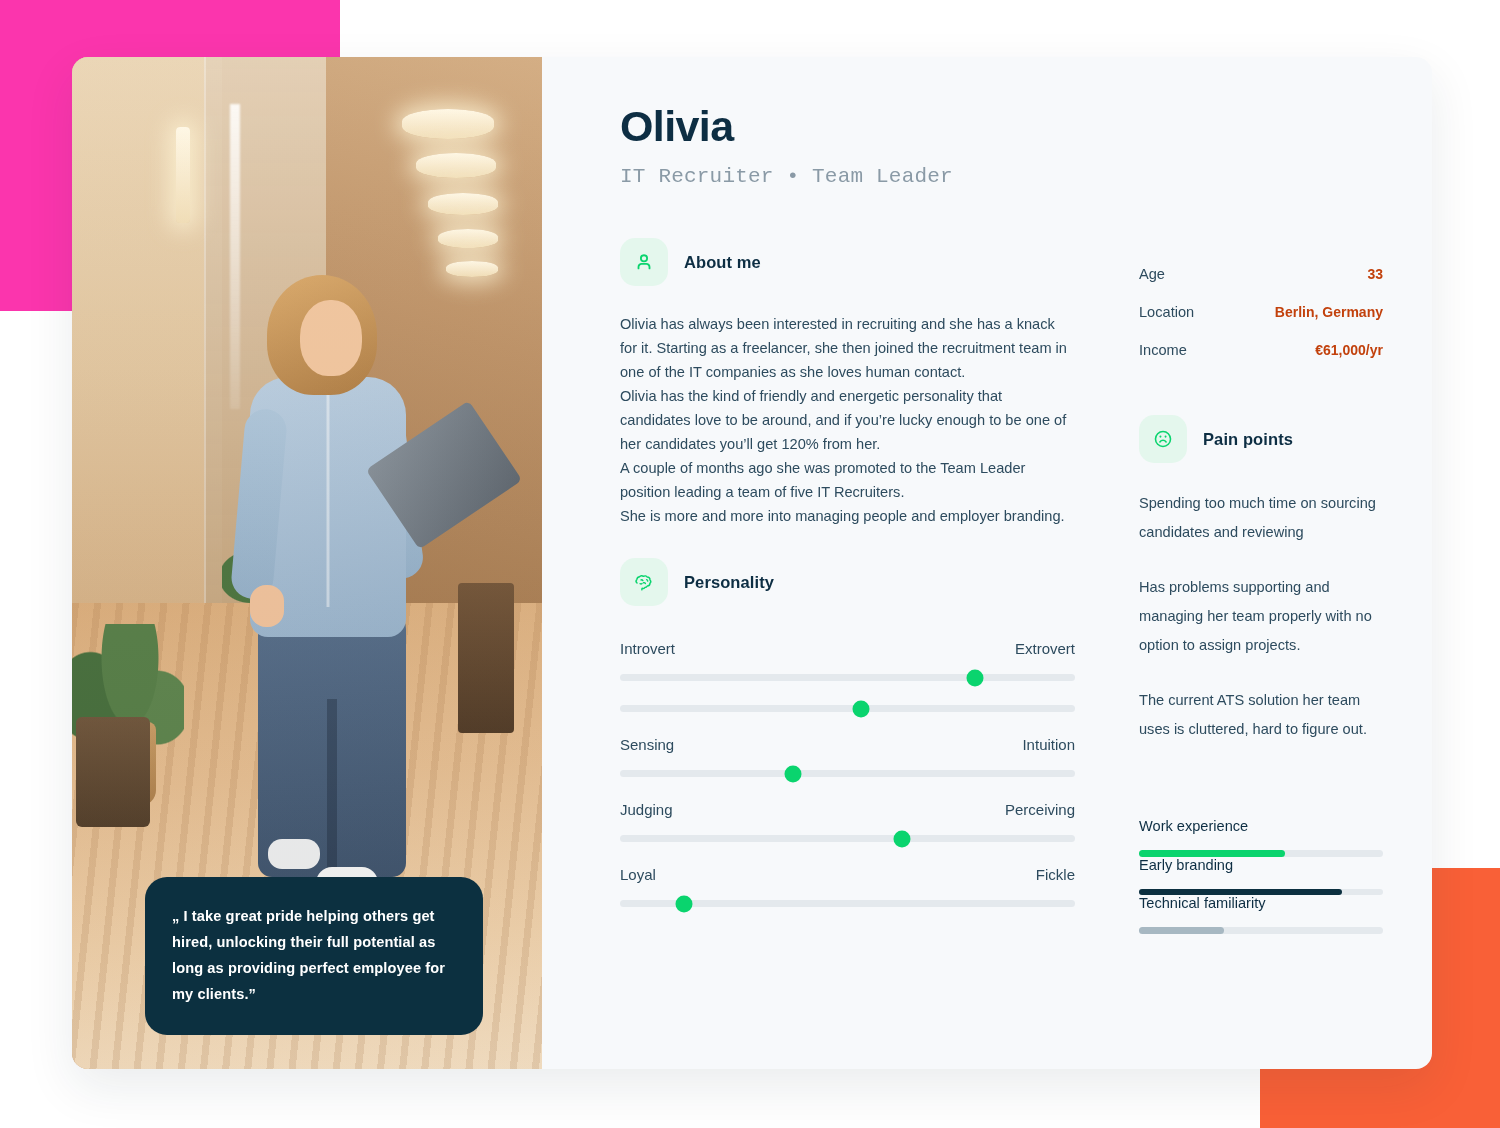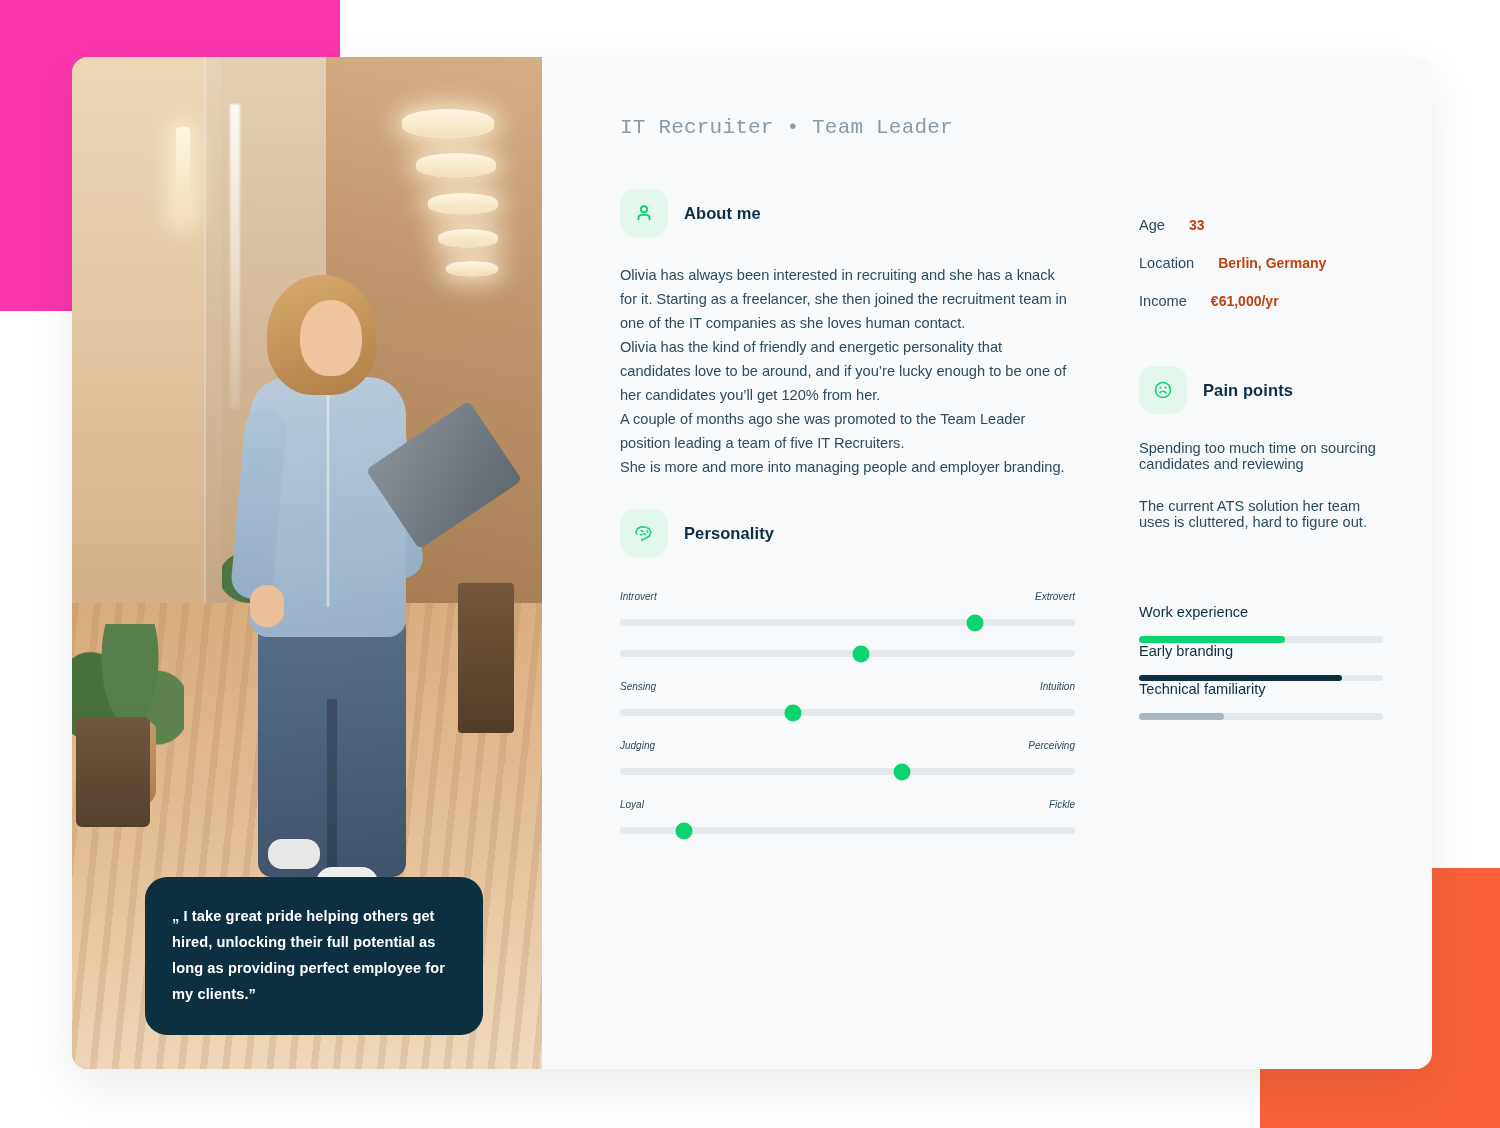--- a/index.html
+++ b/index.html
@@ -184,40 +184,40 @@
   .sec-title { font-size:16.5px; font-weight:700; color:#0d2e43; letter-spacing:.1px; }
 
   .about-body { margin-top:26px; }
   .about-body p {
     font-size:14.6px; line-height:24px; color:#2d4b5e;
   }
 
   
   .demo-list { margin-top:28px; }
   .demo-row {
-    display:flex; align-items:baseline;
+    display:flex; justify-content:space-between; align-items:baseline;
     margin-bottom:22px;
     gap:24px;
   }
   .demo-k { font-size:14.6px; color:#2d4b5e; }
   .demo-v { font-size:14px; color:#c2410c; font-weight:700; }
 
   
   .pain-list { margin-top:26px; }
   .pain-list p {
-    font-size:14.6px; line-height:16px; color:#2d4b5e; margin-bottom:26px;
+    font-size:14.6px; line-height:29px; color:#2d4b5e; margin-bottom:26px;
   }
   .pain-list p:last-child { margin-bottom:0; }
 
   
   .pers-block { margin-top:30px; }
   .slider-row { margin-bottom:24px; }
   .slider-row:last-child { margin-bottom:0; }
   .slider-labels { display:flex; justify-content:space-between; margin-bottom:17px; }
-  .slider-labels span { font-size:10px; color:#2d4b5e;font-style:italic; }
+  .slider-labels span { font-size:15px; color:#2d4b5e; }
   .track {
     position:relative; height:7px; border-radius:4px; background:#e4e9ed;
   }
   .knob {
     position:absolute; top:50%; width:17px; height:17px; border-radius:50%;
     background:#0ad46e; transform:translate(-50%,-50%);
   }
 
   
   .skills { margin-top:74px; }
@@ -266,20 +266,21 @@
       <div class="photo-tint"></div>
     </div>
   </div>
 
   <div class="quote-card">
     <p>„ I take great pride helping others get hired, unlocking their full potential as long as providing perfect employee for my clients.”</p>
   </div>
 
   <div class="content">
 
+    <div class="name">Olivia</div>
     <div class="role">IT Recruiter  •  Team Leader</div>
 
     <div class="cols">
 
       <div class="col-main">
 
         <div class="sec-head">
           <div class="sec-ico">
             <svg width="22" height="22" viewBox="0 0 24 24" fill="none" stroke="#0ad46e" stroke-width="2" stroke-linecap="round">
               <circle cx="12" cy="8" r="3.4"></circle>
@@ -379,20 +380,21 @@
                 <circle cx="12" cy="12" r="8.2"></circle>
                 <path d="M8.6 15.2c.9-1.2 2-1.8 3.4-1.8s2.5.6 3.4 1.8"></path>
                 <path d="M9.2 9.4h.01M14.8 9.4h.01" stroke-width="2.2"></path>
               </svg>
             </div>
             <div class="sec-title">Pain points</div>
           </div>
 
           <div class="pain-list">
             <p>Spending too much time on sourcing candidates and reviewing</p>
+            <p>Has problems supporting and managing her team properly with no option to assign projects.</p>
             <p>The current ATS solution her team uses is cluttered, hard to figure out.</p>
           </div>
         </div>
 
         <div class="skills">
           <div class="skill">
             <div class="skill-label">Work experience</div>
             <div class="bar">
               <div class="bar-fill" style="width: 60%; background: rgb(10, 212, 110);"></div>
             </div>

